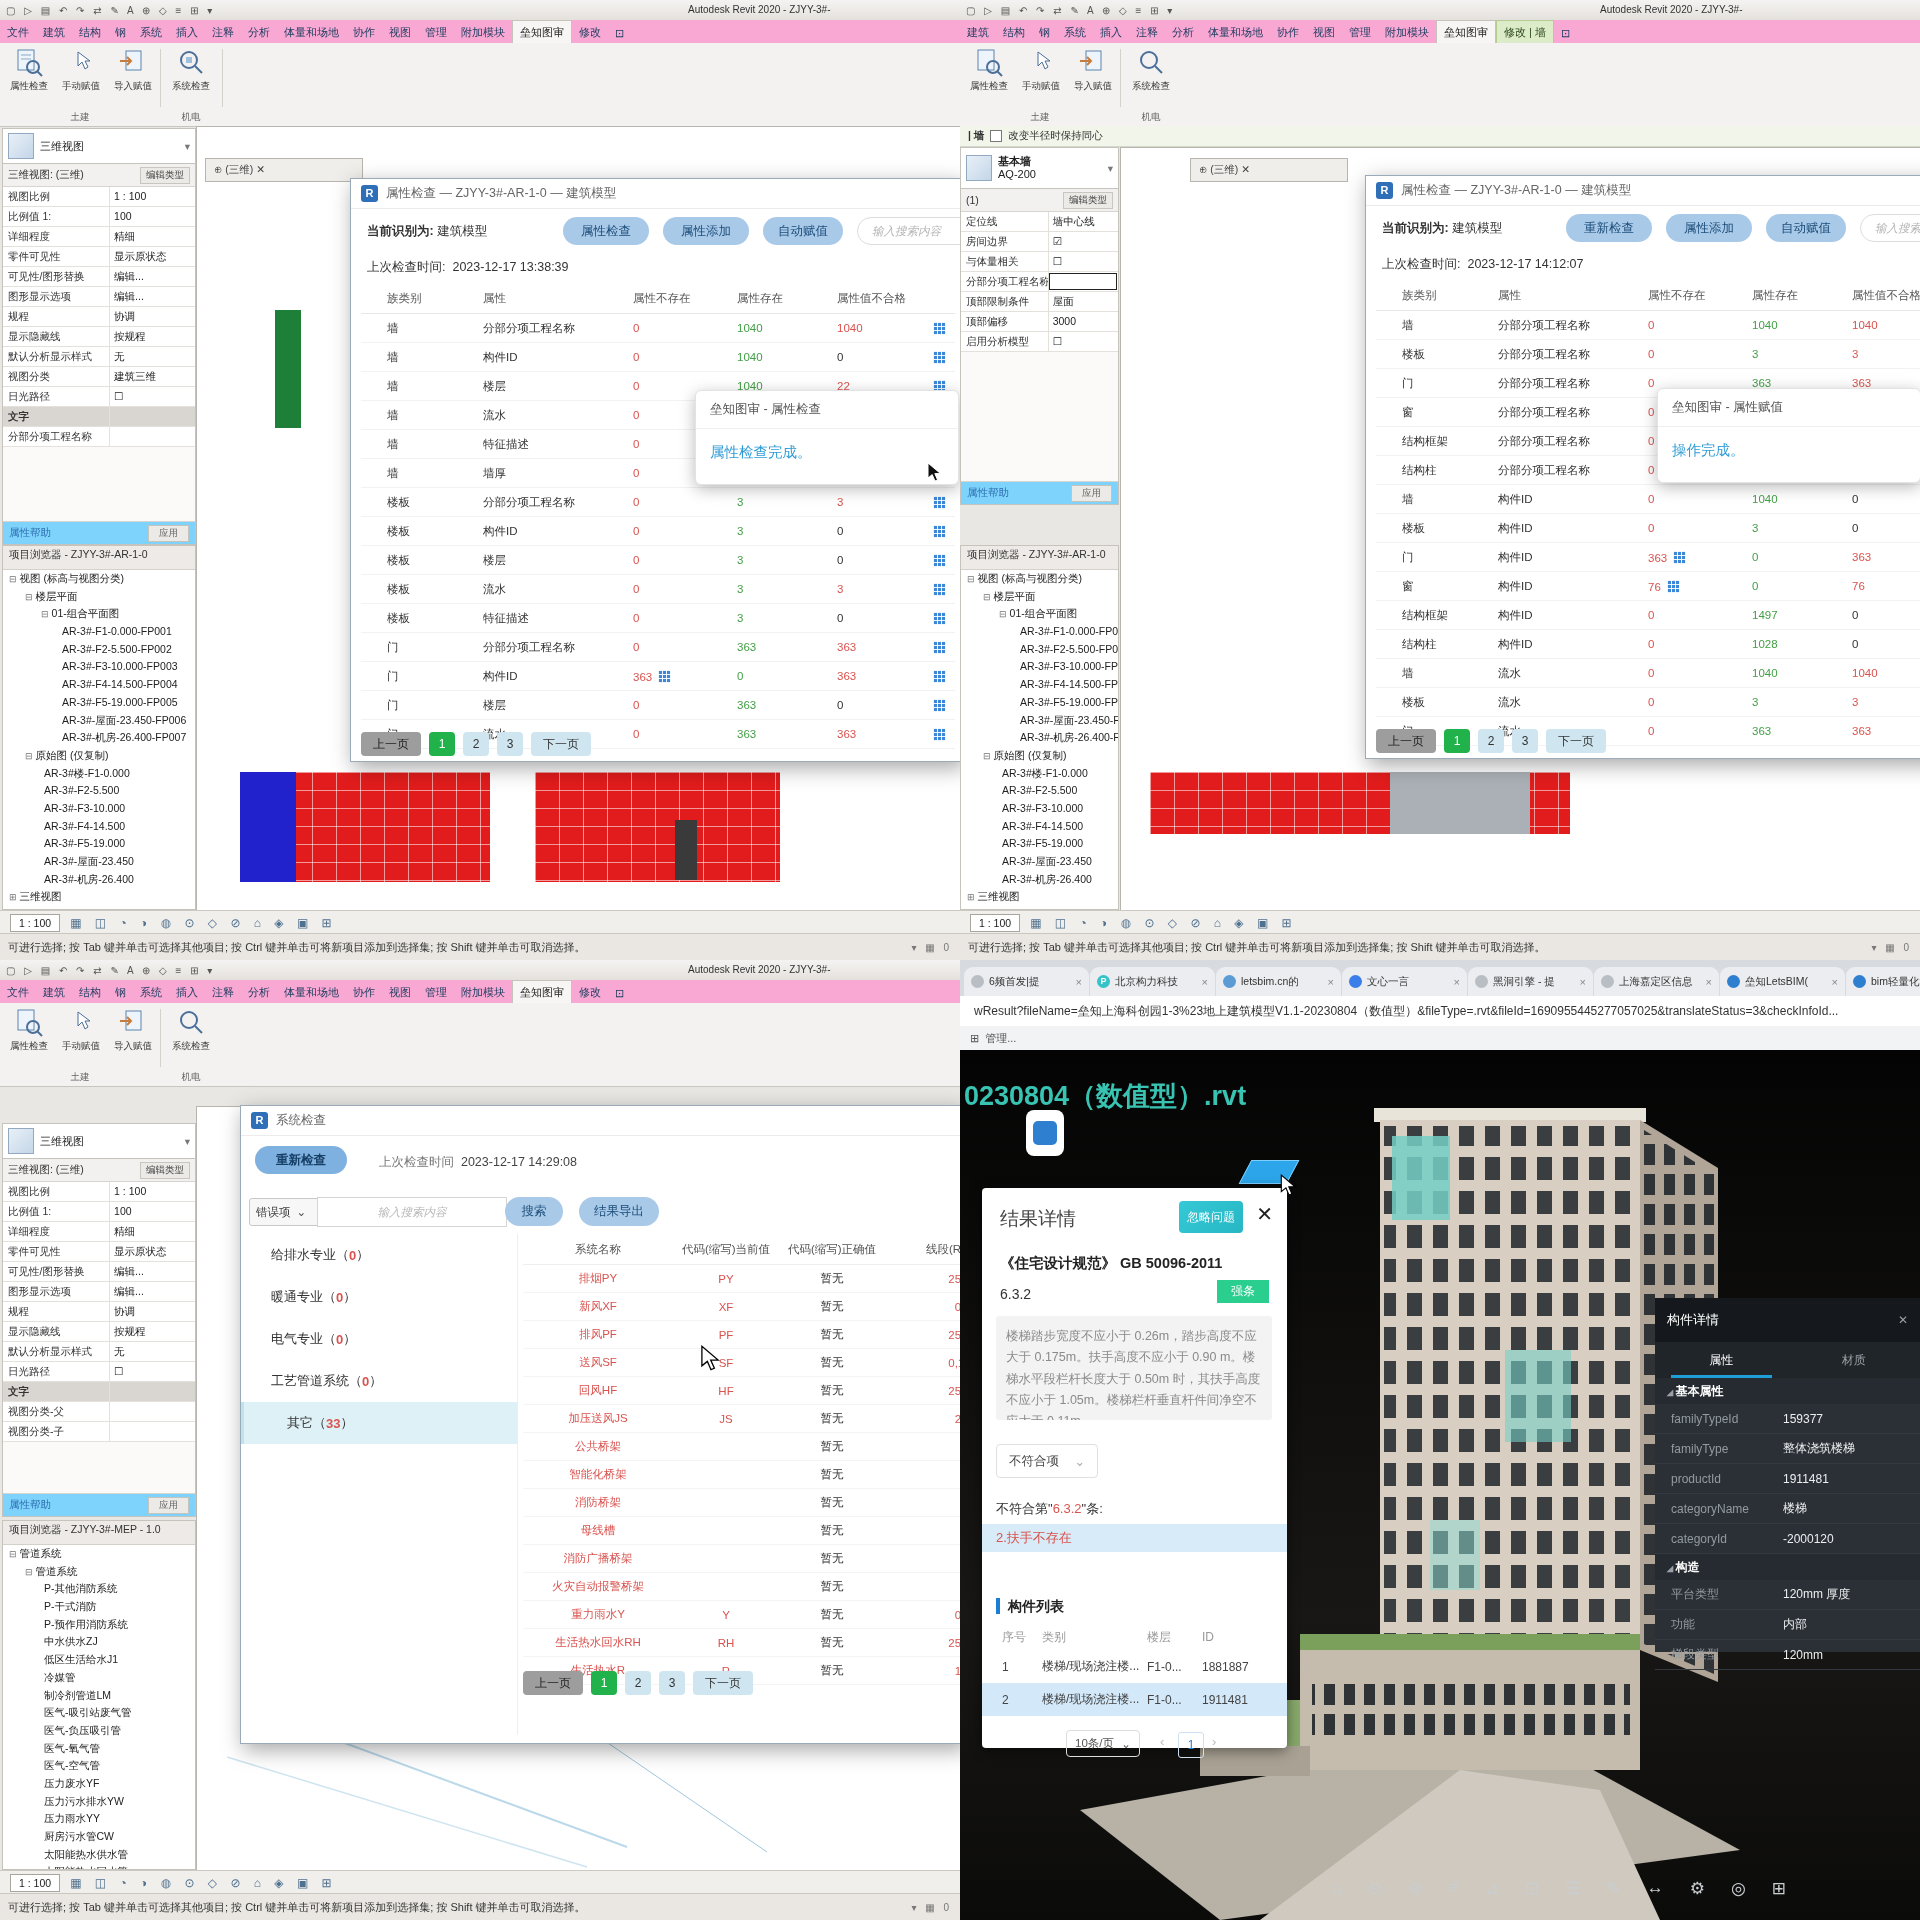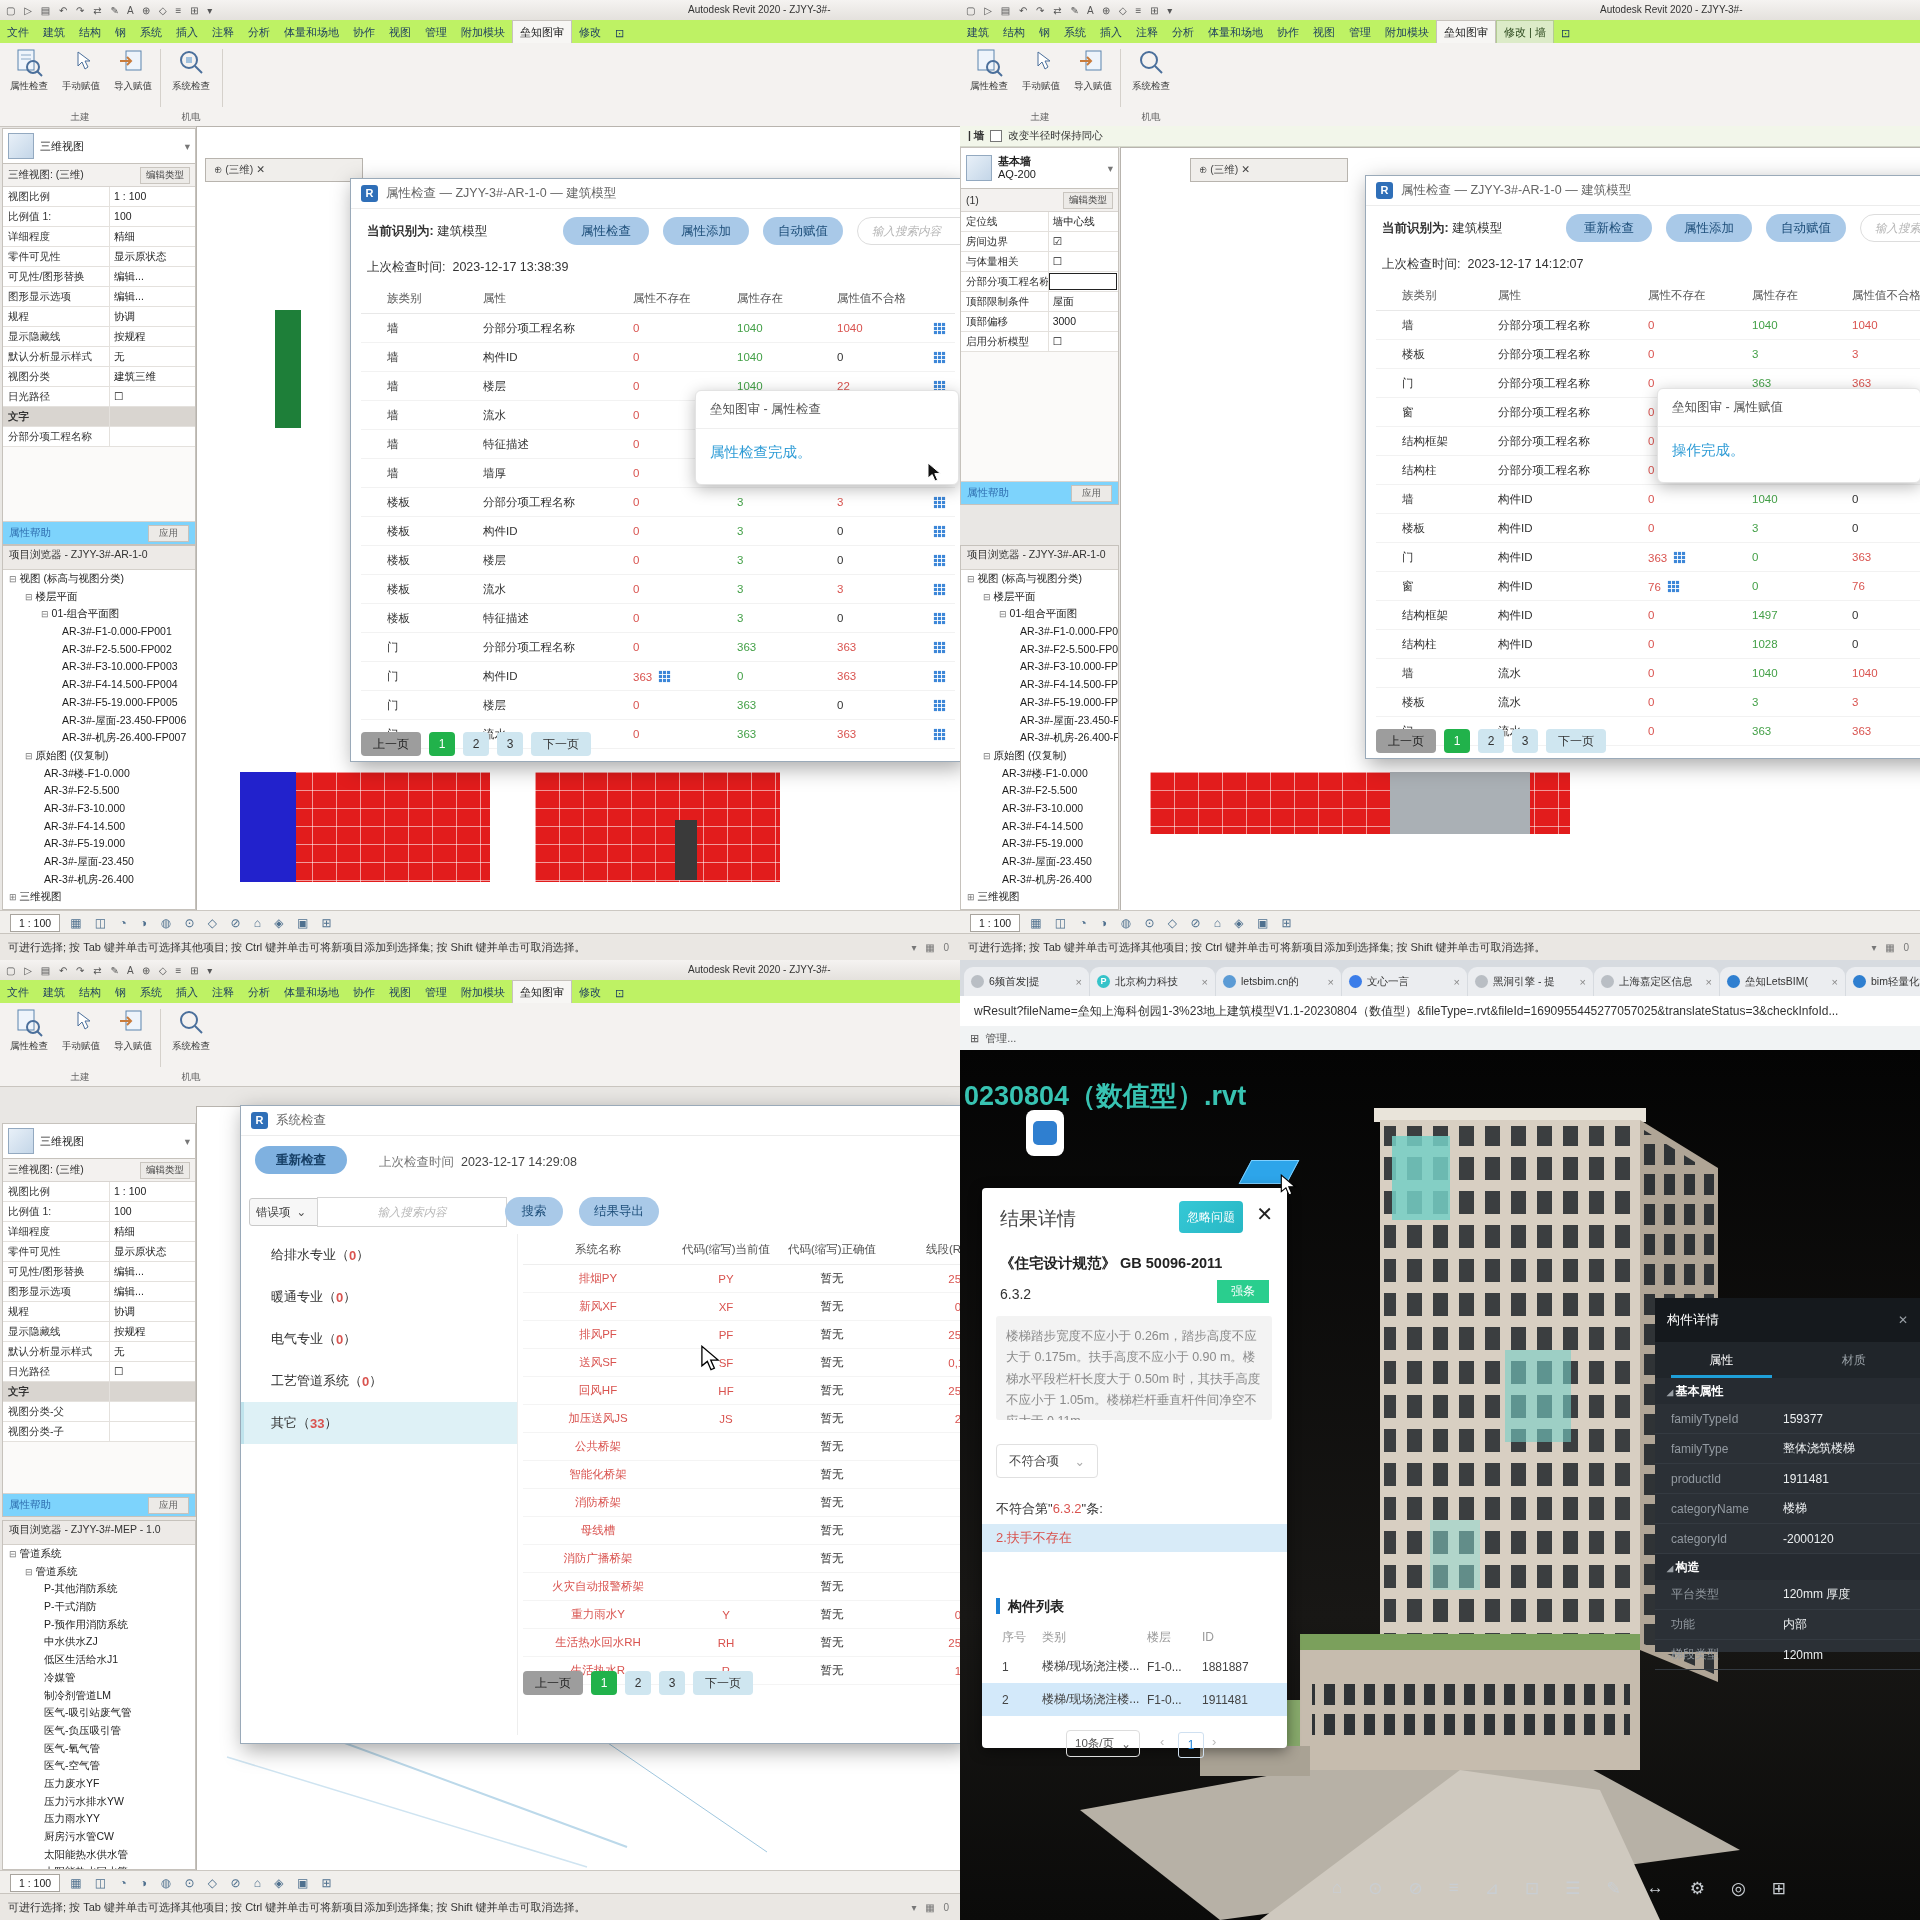--- a/index.html
+++ b/index.html
@@ -5,21 +5,21 @@
   html,body{margin:0;padding:0}
   body{width:1920px;height:1920px;position:relative;font-family:"Liberation Sans",sans-serif;background:#fff;overflow:hidden}
   .q{position:absolute;width:960px;height:960px;overflow:hidden}
   #tl{left:0;top:0}#tr{left:960px;top:0}#bl{left:0;top:960px}#br{left:960px;top:960px}
   #tl,#tr,#bl{background:#e9e7e4}
   .abs{position:absolute}
   
   .rv-titlebar{position:absolute;left:0;top:0;right:0;height:20px;background:linear-gradient(#f5f3f1,#e4e1dd);display:flex;align-items:center;padding:0 6px;font-size:10px;color:#444}
   .rv-qat{letter-spacing:3px;font-size:10px;color:#555;white-space:nowrap}
   .rv-title{position:absolute;top:4px;font-size:10px;color:#333;white-space:nowrap}
-  .rv-tabs{position:absolute;top:20px;left:0;right:0;height:23px;background:#bef264;border-bottom:1px solid #c9c5bf;display:flex;align-items:flex-end;font-size:11px;color:#1d3c5f;white-space:nowrap}
+  .rv-tabs{position:absolute;top:20px;left:0;right:0;height:23px;background:#f9a8d4;border-bottom:1px solid #c9c5bf;display:flex;align-items:flex-end;font-size:11px;color:#1d3c5f;white-space:nowrap}
   .rtab{padding:4px 7px 3px;flex:none}
   .rtab.active{background:#f7f6f4;border:1px solid #c6c2bc;border-bottom:none;color:#222}
   .rtab.ctx{background:#dcebc8;border:1px solid #b4cc94;border-bottom:none;color:#2c4a1e}
   .rv-ribbon{position:absolute;top:43px;left:0;right:0;height:83px;background:#f4f2f0;border-bottom:1px solid #c9c5bf}
   .tool{position:absolute;top:5px;width:50px;text-align:center;font-size:9.5px;color:#3a3a3a}
   .tool svg{display:block;margin:0 auto 2px}
   .gsep{position:absolute;top:6px;height:58px;width:1px;background:#d5d1cb}
   .grow{position:absolute;bottom:0;height:15px;font-size:9.5px;color:#666;text-align:center}
   
   .palette{position:absolute;background:#fbfaf9;border:1px solid #c6c2bc;font-size:10.5px;overflow:hidden}
@@ -65,21 +65,21 @@
   .toast-t{padding:10px 14px;font-size:12.5px;color:#555;border-bottom:1px solid #efefef}
   .toast-b{padding:14px 14px 22px;font-size:14.5px;color:#2f9cd6}
   .pag{position:absolute;display:flex;gap:8px;align-items:center;font-size:12px}
   .pbtn{height:24px;padding:0 12px;border-radius:4px;background:#cfe6f0;color:#333;line-height:24px}
   .pbtn.prev{background:#9d9d9d;color:#1e1e1e}
   .pnum{width:26px;height:24px;border-radius:4px;background:#cfe6f0;color:#333;text-align:center;line-height:24px}
   .pnum.cur{background:#21b24b;color:#fff}
   
   .sc-cat{position:absolute;left:0;width:276px;border-right:1px solid #eee;top:128px;bottom:8px}
   .catitem{height:42px;display:flex;align-items:center;padding-left:30px;font-size:13px;color:#333}
-  .catitem.sel{background:#def1f6;border-left:3px solid #bfe3ec;padding-left:27px}
+  .catitem.sel{background:#def1f6;border-left:3px solid #bfe3ec;padding-left:43px}
   .catnum{color:#d9534f;font-weight:bold}
   .syh,.syr{display:flex;align-items:center;font-size:11.5px}
   .syh{height:30px;color:#555;border-bottom:1px solid #eee}
   .syr{height:27px;border-bottom:1px solid #f4f4f4}
   .sy-c1{width:150px;text-align:center;flex:none}.sy-c2{width:106px;text-align:center;flex:none}
   .sy-c3{width:106px;text-align:center;flex:none}.sy-c4{width:108px;text-align:right;flex:none}
   .selectbox{position:absolute;height:26px;border:1px solid #c9c9c9;background:#f7f7f7;font-size:11.5px;color:#444;display:flex;align-items:center;gap:6px;padding:0 6px;border-radius:3px}
   .searchinput{position:absolute;height:28px;border:1px solid #d5d5d5;background:#fff;color:#b8b8b8;font-size:11.5px;font-style:italic;display:flex;align-items:center;justify-content:center}
   
   .viewbar{position:absolute;left:0;right:0;height:24px;background:#f1efec;border-top:1px solid #ccc8c2;display:flex;align-items:center;gap:10px;padding:0 10px;font-size:10.5px;color:#555}

